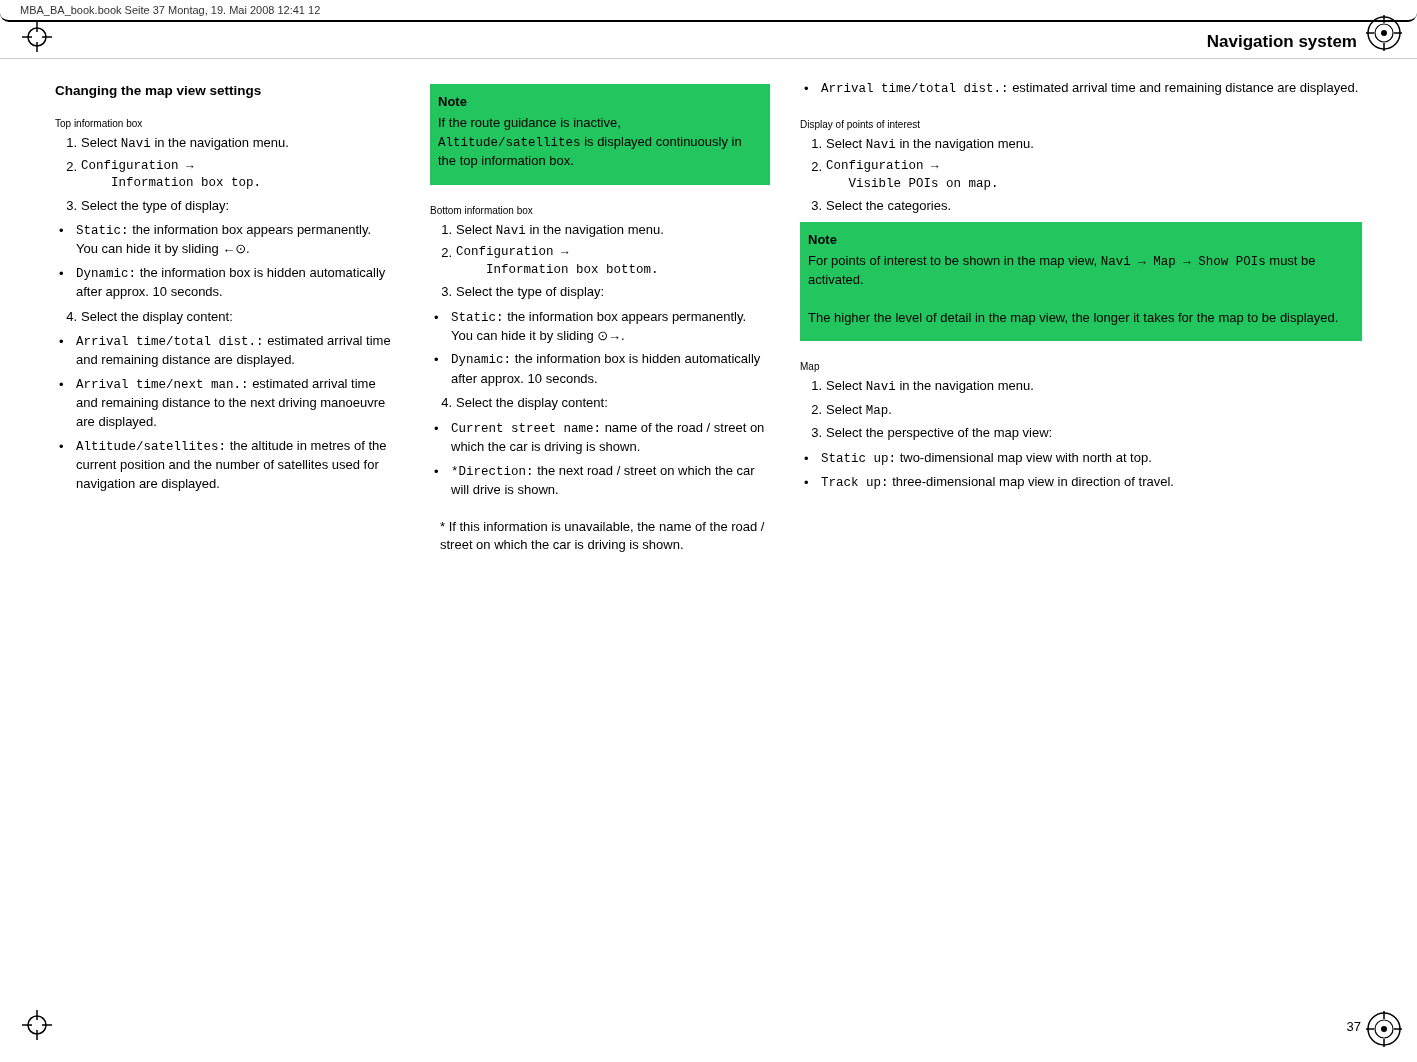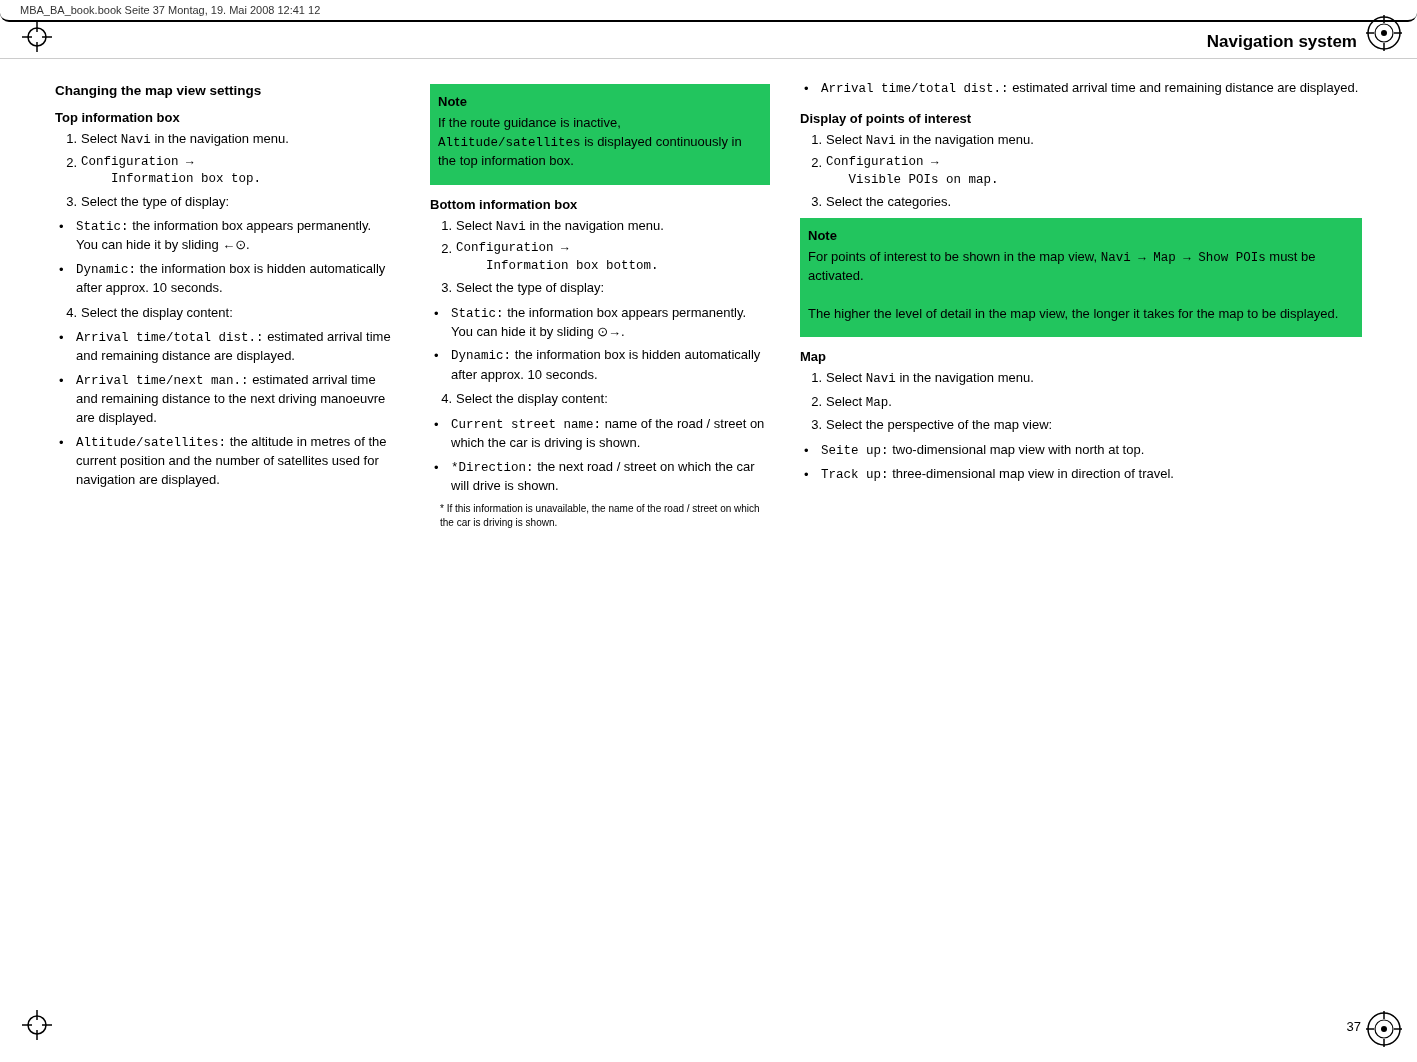--- a/index.html
+++ b/index.html
@@ -75,24 +75,24 @@
 
     
     .section-heading {
       font-size: 13.5px;
       font-weight: bold;
       margin-bottom: 6px;
       margin-top: 4px;
     }
 
     .sub-heading {
-      font-size: 13px;
-      font-weight: bold;
+      font-size: 10px;
+      font-weight: normal;
       margin-bottom: 5px;
-      margin-top: 12px;
+      margin-top: 20px;
     }
 
     
     .numbered-list {
       list-style: none;
       padding: 0;
       margin: 0 0 6px 0;
     }
     .numbered-list li {
       display: flex;
@@ -180,22 +180,22 @@
     .target-circle svg {
       width: 36px;
       height: 36px;
     }
 
     .tc-top-right { top: 15px; right: 15px; }
     .tc-bottom-right { bottom: 15px; right: 15px; }
 
     
     .footnote {
-      font-size: 10px;
-      margin-top: 6px;
+      font-size: 13px;
+      margin-top: 18px;
       line-height: 1.4;
       padding-left: 10px;
     }
 
     p {
       line-height: 1.45;
       margin-bottom: 4px;
     }
   </style>
 </head>
@@ -416,21 +416,21 @@
         </li>
         <li>
           <span class="num">3.</span>
           <span>Select the perspective of the map view:</span>
         </li>
       </ol>
 
       <ul class="bullet-list">
         <li>
           <span class="bullet">•</span>
-          <span><span class="mono">Seite up:</span> two-dimensional map view with north at top.</span>
+          <span><span class="mono">Static up:</span> two-dimensional map view with north at top.</span>
         </li>
         <li>
           <span class="bullet">•</span>
           <span><span class="mono">Track up:</span> three-dimensional map view in direction of travel.</span>
         </li>
       </ul>
 
     </div>
   </div>
 

